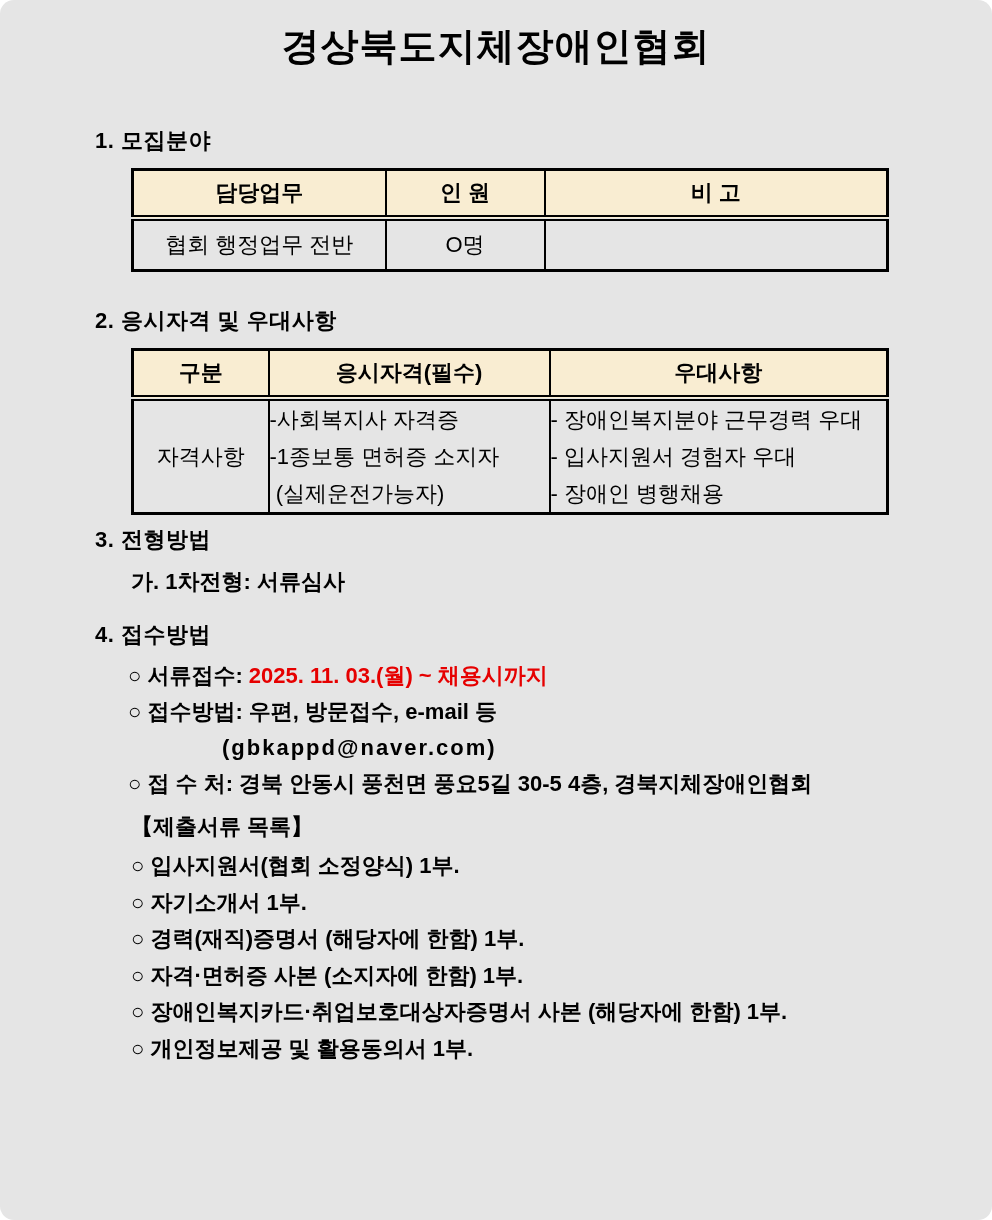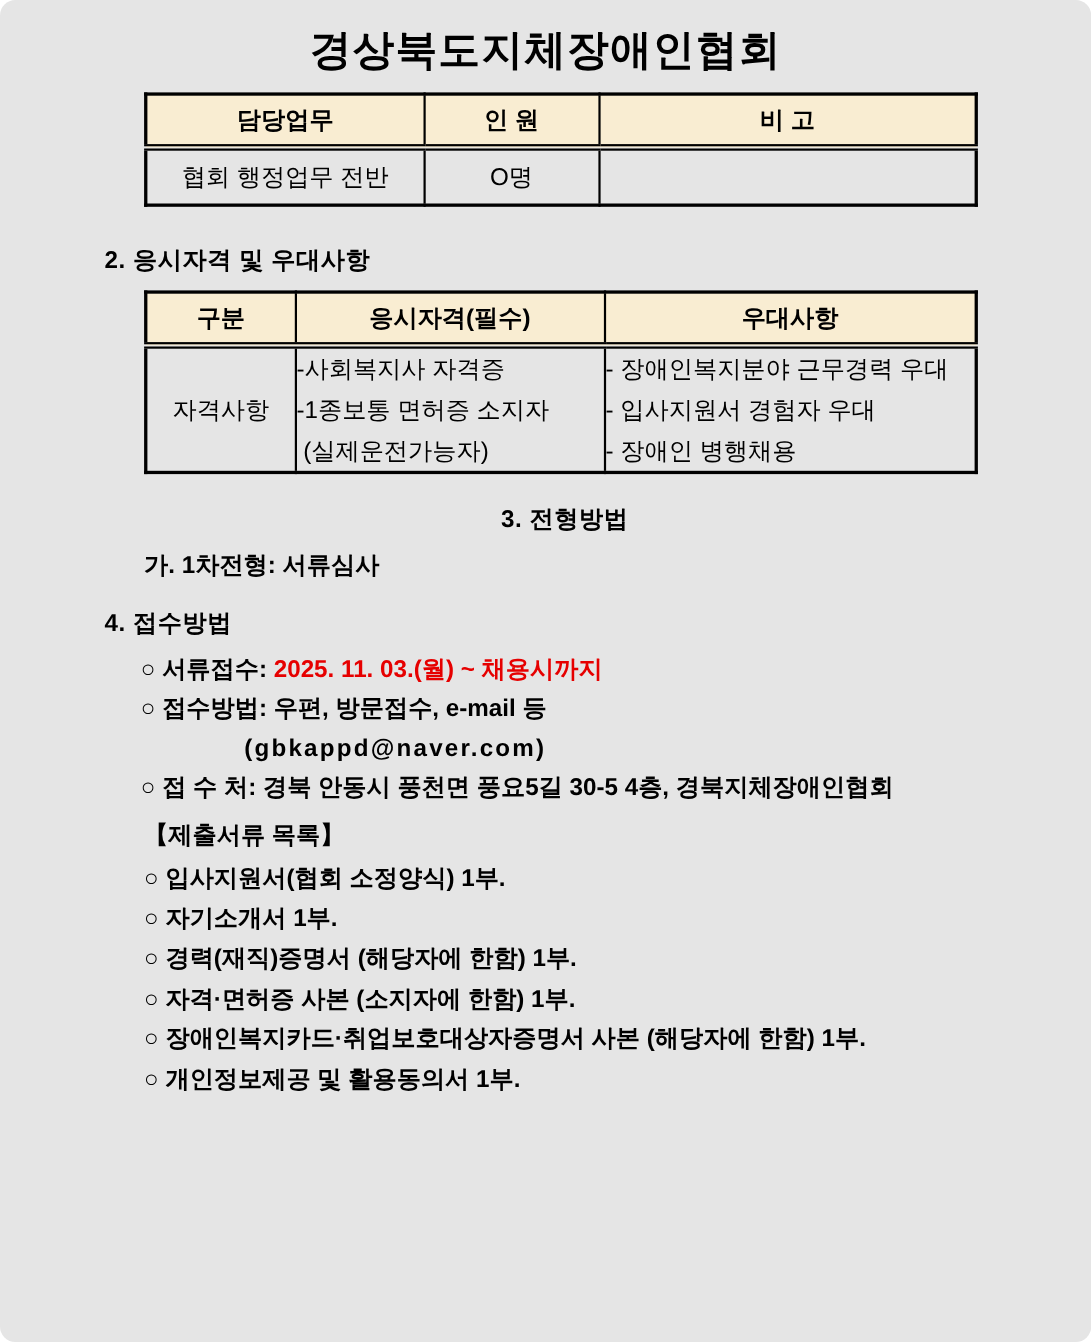--- a/index.html
+++ b/index.html
@@ -31,21 +31,21 @@
     letter-spacing: 3px;
   }
   .content { padding-left: 95px; padding-right: 60px; }
   .sec-heading {
     font-size: 22px;
     line-height: 26px;
     letter-spacing: 0.5px;
   }
   .mt-sec1 { margin-top: 58px; }
   .mt-sec2 { margin-top: 36px; }
-  .mt-sec3 { margin-top: 28px; text-align: center; }
+  .mt-sec3 { margin-top: 12px; }
   .mt-sec4 { margin-top: 22px; }
   .mt-sec5 { margin-top: 26px; }
 
   table.doc-table {
     border-collapse: collapse;
     table-layout: fixed;
     width: 755px;
     margin: 14px 0 0 36px;
     border: 3px solid #000;
   }
@@ -92,20 +92,21 @@
 </style>
 </head>
 <body>
 
 <div class="page">
 
   <h1 class="title-org">경상북도지체장애인협회</h1>
 
   <div class="content">
 
+    <div class="sec-heading mt-sec1">1. 모집분야</div>
     <table class="doc-table">
       <colgroup>
           <col class="t1-duty">
           <col class="t1-count">
           <col class="t1-note">
         </colgroup>
       <thead>
         <tr>
           <th>담당업무</th>
           <th>인 원</th>

